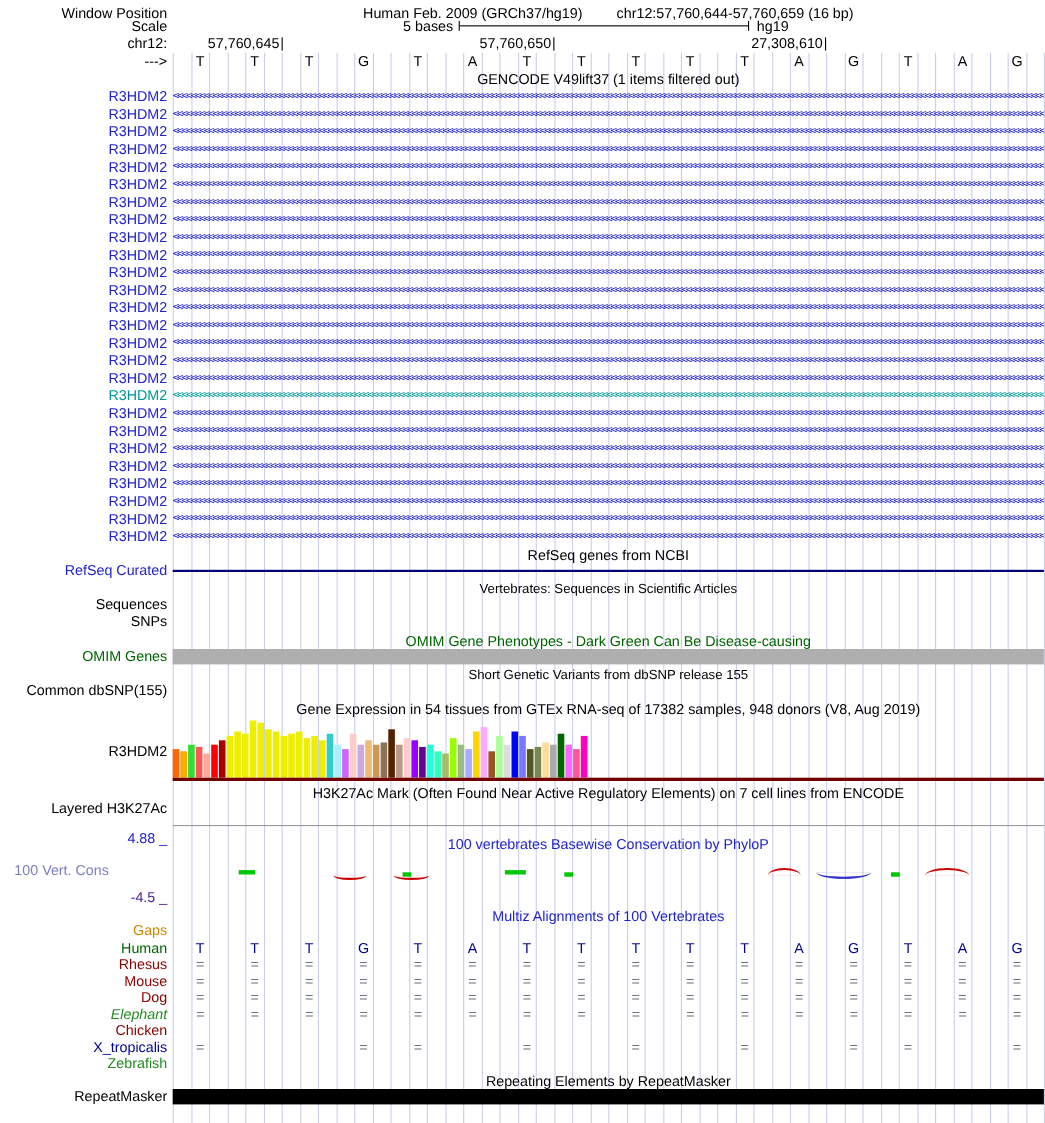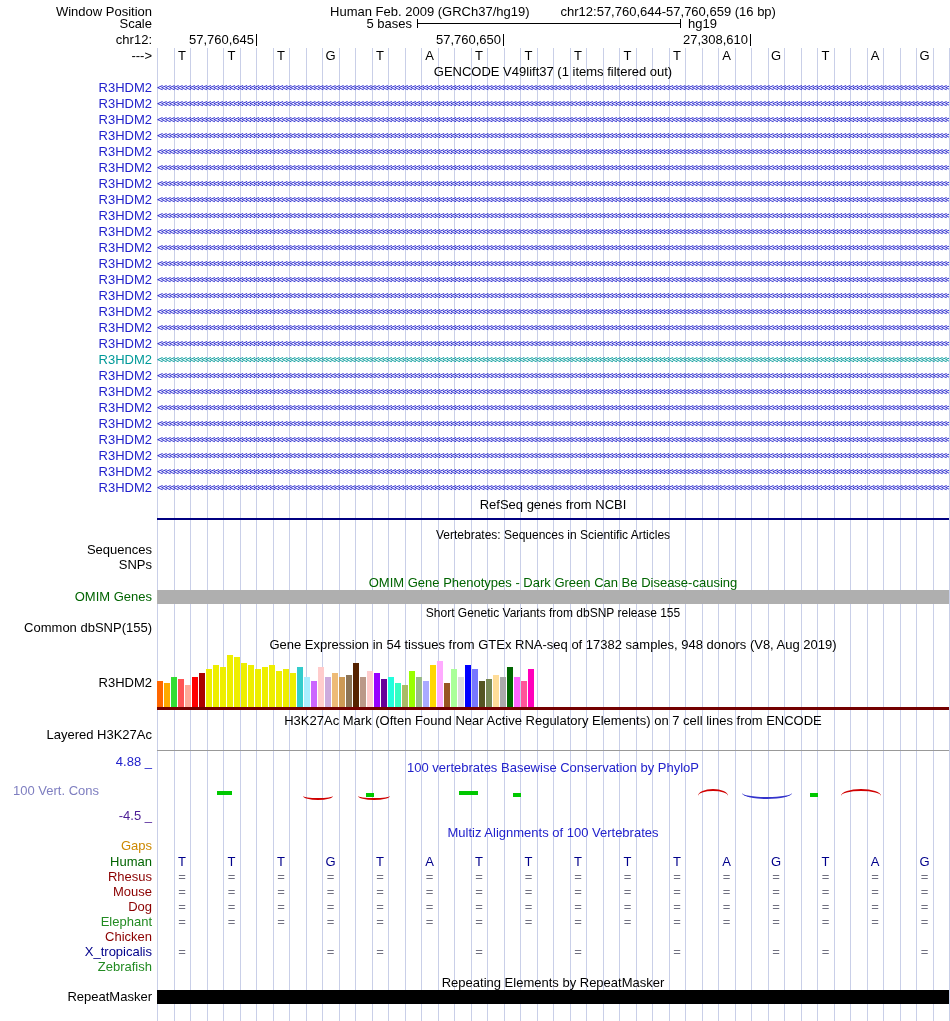--- a/index.html
+++ b/index.html
@@ -237,20 +237,23 @@
         <div class="arrows" style="color: rgb(34, 34, 204);">&lt;&lt;&lt;&lt;&lt;&lt;&lt;&lt;&lt;&lt;&lt;&lt;&lt;&lt;&lt;&lt;&lt;&lt;&lt;&lt;&lt;&lt;&lt;&lt;&lt;&lt;&lt;&lt;&lt;&lt;&lt;&lt;&lt;&lt;&lt;&lt;&lt;&lt;&lt;&lt;&lt;&lt;&lt;&lt;&lt;&lt;&lt;&lt;&lt;&lt;&lt;&lt;&lt;&lt;&lt;&lt;&lt;&lt;&lt;&lt;&lt;&lt;&lt;&lt;&lt;&lt;&lt;&lt;&lt;&lt;&lt;&lt;&lt;&lt;&lt;&lt;&lt;&lt;&lt;&lt;&lt;&lt;&lt;&lt;&lt;&lt;&lt;&lt;&lt;&lt;&lt;&lt;&lt;&lt;&lt;&lt;&lt;&lt;&lt;&lt;&lt;&lt;&lt;&lt;&lt;&lt;&lt;&lt;&lt;&lt;&lt;&lt;&lt;&lt;&lt;&lt;&lt;&lt;&lt;&lt;&lt;&lt;&lt;&lt;&lt;&lt;&lt;&lt;&lt;&lt;&lt;&lt;&lt;&lt;&lt;&lt;&lt;&lt;&lt;&lt;&lt;&lt;&lt;&lt;&lt;&lt;&lt;&lt;&lt;&lt;&lt;&lt;&lt;&lt;&lt;&lt;&lt;&lt;&lt;&lt;&lt;&lt;&lt;&lt;&lt;&lt;&lt;&lt;&lt;&lt;&lt;&lt;&lt;&lt;&lt;&lt;&lt;&lt;&lt;&lt;&lt;&lt;&lt;&lt;&lt;&lt;&lt;&lt;&lt;&lt;&lt;&lt;&lt;&lt;&lt;&lt;&lt;&lt;&lt;&lt;&lt;&lt;&lt;&lt;&lt;&lt;&lt;&lt;&lt;&lt;&lt;&lt;&lt;&lt;&lt;&lt;&lt;&lt;&lt;&lt;&lt;&lt;&lt;&lt;&lt;&lt;&lt;&lt;&lt;&lt;&lt;&lt;&lt;&lt;&lt;&lt;&lt;&lt;&lt;&lt;&lt;&lt;&lt;&lt;&lt;&lt;&lt;&lt;&lt;&lt;</div>
       </div>
       <div class="generow" style="top: 480px;">
         <span class="lbl" style="color: rgb(34, 34, 204);">R3HDM2</span>
         <div class="arrows" style="color: rgb(34, 34, 204);">&lt;&lt;&lt;&lt;&lt;&lt;&lt;&lt;&lt;&lt;&lt;&lt;&lt;&lt;&lt;&lt;&lt;&lt;&lt;&lt;&lt;&lt;&lt;&lt;&lt;&lt;&lt;&lt;&lt;&lt;&lt;&lt;&lt;&lt;&lt;&lt;&lt;&lt;&lt;&lt;&lt;&lt;&lt;&lt;&lt;&lt;&lt;&lt;&lt;&lt;&lt;&lt;&lt;&lt;&lt;&lt;&lt;&lt;&lt;&lt;&lt;&lt;&lt;&lt;&lt;&lt;&lt;&lt;&lt;&lt;&lt;&lt;&lt;&lt;&lt;&lt;&lt;&lt;&lt;&lt;&lt;&lt;&lt;&lt;&lt;&lt;&lt;&lt;&lt;&lt;&lt;&lt;&lt;&lt;&lt;&lt;&lt;&lt;&lt;&lt;&lt;&lt;&lt;&lt;&lt;&lt;&lt;&lt;&lt;&lt;&lt;&lt;&lt;&lt;&lt;&lt;&lt;&lt;&lt;&lt;&lt;&lt;&lt;&lt;&lt;&lt;&lt;&lt;&lt;&lt;&lt;&lt;&lt;&lt;&lt;&lt;&lt;&lt;&lt;&lt;&lt;&lt;&lt;&lt;&lt;&lt;&lt;&lt;&lt;&lt;&lt;&lt;&lt;&lt;&lt;&lt;&lt;&lt;&lt;&lt;&lt;&lt;&lt;&lt;&lt;&lt;&lt;&lt;&lt;&lt;&lt;&lt;&lt;&lt;&lt;&lt;&lt;&lt;&lt;&lt;&lt;&lt;&lt;&lt;&lt;&lt;&lt;&lt;&lt;&lt;&lt;&lt;&lt;&lt;&lt;&lt;&lt;&lt;&lt;&lt;&lt;&lt;&lt;&lt;&lt;&lt;&lt;&lt;&lt;&lt;&lt;&lt;&lt;&lt;&lt;&lt;&lt;&lt;&lt;&lt;&lt;&lt;&lt;&lt;&lt;&lt;&lt;&lt;&lt;&lt;&lt;&lt;&lt;&lt;&lt;&lt;&lt;&lt;&lt;&lt;&lt;&lt;&lt;&lt;&lt;&lt;&lt;&lt;&lt;&lt;</div>
       </div>
     </div>
 
   <div class="row" style="top:497px">
     <span class="ctr">RefSeq genes from NCBI</span>
+  </div>
+  <div class="row" style="top:511px">
+    <span class="lbl blue">RefSeq Curated</span>
   </div>
   <div style="position:absolute;left:157px;top:518px;width:792px;height:2px;background:#000080"></div>
 
   <div class="row small" style="top:527px">
     <span class="ctr">Vertebrates: Sequences in Scientific Articles</span>
   </div>
   <div class="row" style="top:557px">
     <span class="lbl">SNPs</span>
   </div>
   <div class="row" style="top:542px">
@@ -443,21 +446,21 @@
         <span class="base" style="left: 503.5px; color: rgb(112, 112, 128);">=</span>
         <span class="base" style="left: 553px; color: rgb(112, 112, 128);">=</span>
         <span class="base" style="left: 602.5px; color: rgb(112, 112, 128);">=</span>
         <span class="base" style="left: 652px; color: rgb(112, 112, 128);">=</span>
         <span class="base" style="left: 701.5px; color: rgb(112, 112, 128);">=</span>
         <span class="base" style="left: 751px; color: rgb(112, 112, 128);">=</span>
         <span class="base" style="left: 800.5px; color: rgb(112, 112, 128);">=</span>
         <span class="base" style="left: 850px; color: rgb(112, 112, 128);">=</span>
         <span class="base" style="left: 899.5px; color: rgb(112, 112, 128);">=</span>
       </div>
-      <div class="sprow" style="top: 914px;">
+      <div class="sprow" style="top: 914px; font-style: italic;">
         <span class="lbl" style="color: rgb(34, 139, 34);">Elephant</span>
         <span class="base" style="left: 157px; color: rgb(112, 112, 128);">=</span>
         <span class="base" style="left: 206.5px; color: rgb(112, 112, 128);">=</span>
         <span class="base" style="left: 256px; color: rgb(112, 112, 128);">=</span>
         <span class="base" style="left: 305.5px; color: rgb(112, 112, 128);">=</span>
         <span class="base" style="left: 355px; color: rgb(112, 112, 128);">=</span>
         <span class="base" style="left: 404.5px; color: rgb(112, 112, 128);">=</span>
         <span class="base" style="left: 454px; color: rgb(112, 112, 128);">=</span>
         <span class="base" style="left: 503.5px; color: rgb(112, 112, 128);">=</span>
         <span class="base" style="left: 553px; color: rgb(112, 112, 128);">=</span>

